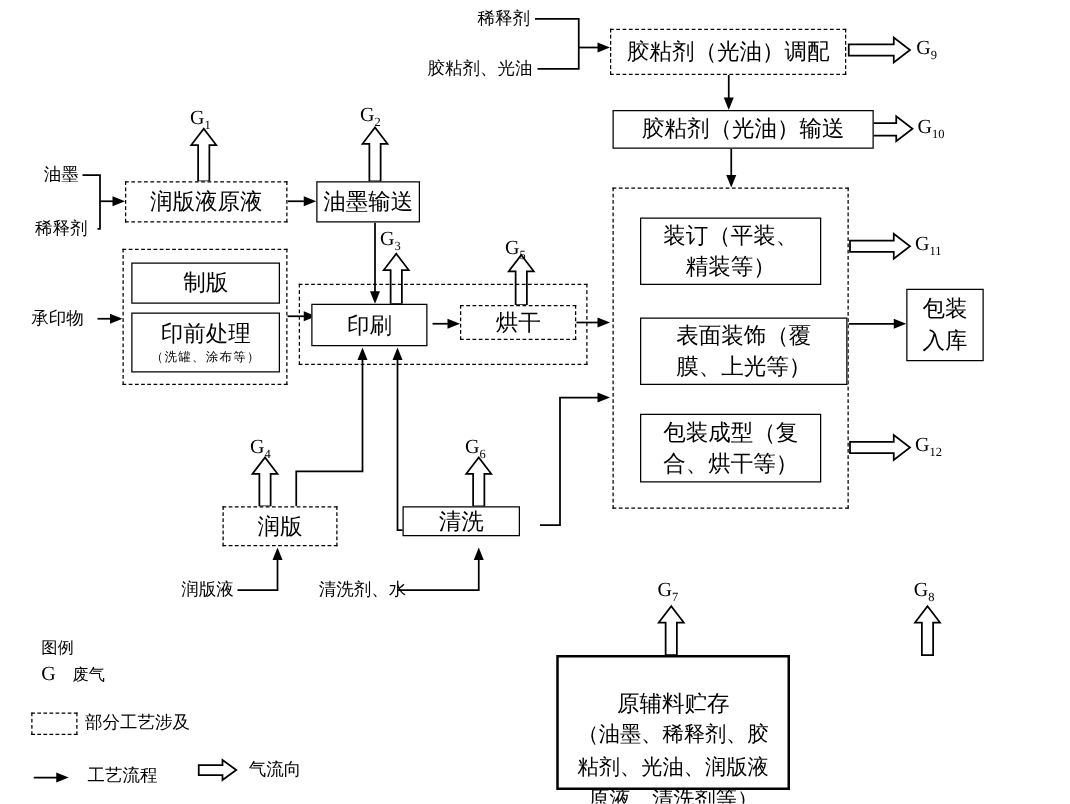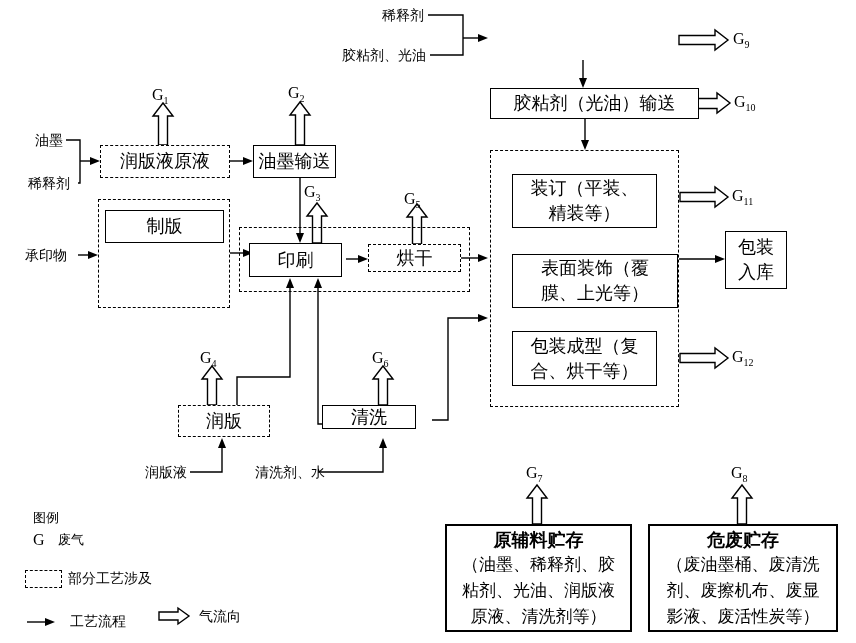--- a/index.html
+++ b/index.html
@@ -9,21 +9,21 @@
   .box{position:absolute;box-sizing:border-box;border:1.4px solid #000;background:#fff;
        display:flex;flex-direction:column;align-items:center;justify-content:center;
        text-align:center;font-size:18px;line-height:25px;}
   .dashed{border-style:dashed;}
   .group{background:transparent;border:1.4px dashed #000;}
   .thick{border-width:2px;}
   .note{font-size:10px;line-height:13px;letter-spacing:1px;}
   .lbl{position:absolute;font-size:14px;line-height:16px;white-space:nowrap;font-family:Liberation Mono, monospace;}
   .glabel{position:absolute;font-size:16px;line-height:18px;white-space:nowrap;}
   .glabel sub{font-size:10px;}
-  .storetitle{font-weight:bold;font-size:18px;line-height:24px;}
+  .storetitle{font-weight:normal;font-size:18px;line-height:24px;margin-top:23px;}
   .storedetail{font-size:17px;line-height:26px;}
   .f13{font-size:13px;}
 </style>
 </head>
 <body>
 
 <div class="stage">
 
   <svg width="856" height="643" viewBox="0 0 856 643">
     <g stroke="#000" stroke-width="1.4" fill="none">
@@ -114,40 +114,41 @@
       <path d="M680,192.5 L715,192.5 L715,187 L728,197 L715,207 L715,201.5 L680,201.5 Z"></path>
       <path d="M680,353.5 L715,353.5 L715,348 L728,358 L715,368 L715,362.5 L680,362.5 Z"></path>
       <path d="M159,612 L178,612 L178,608 L189,616 L178,624 L178,620 L159,620 Z"></path>
     </g>
   </svg>
 
   <div class="box group" style="left:98px;top:199px;width:132px;height:109px"></div>
   <div class="box group" style="left:239px;top:227px;width:231px;height:65px"></div>
   <div class="box group" style="left:490px;top:150px;width:189px;height:257px"></div>
 
+  <div class="box dashed" style="left:488px;top:23px;width:189px;height:37px">胶粘剂（光油）调配</div>
   <div class="box" style="left:490px;top:88px;width:209px;height:31px">胶粘剂（光油）输送</div>
   <div class="box dashed" style="left:100px;top:145px;width:130px;height:33px">润版液原液</div>
   <div class="box" style="left:253px;top:145px;width:83px;height:33px">油墨输送</div>
   <div class="box" style="left:105px;top:210px;width:119px;height:33px">制版</div>
+  <div class="box" style="left:105px;top:250px;width:119px;height:48px">
+    <span>印前处理</span>
+    <span class="note">（洗罐、涂布等）</span>
+  </div>
   <div class="box" style="left:249px;top:243px;width:93px;height:34px">印刷</div>
   <div class="box dashed" style="left:368px;top:244px;width:93px;height:28px">烘干</div>
   <div class="box" style="left:512px;top:174px;width:145px;height:54px;padding:0 14px">装订（平装、精装等）</div>
   <div class="box" style="left:512px;top:254px;width:166px;height:54px;padding:12px 14px">表面装饰（覆膜、上光等）</div>
   <div class="box" style="left:512px;top:331px;width:145px;height:55px;padding:0 14px">包装成型（复合、烘干等）</div>
   <div class="box" style="left:725px;top:231px;width:62px;height:58px;padding:0 10px">包装入库</div>
   <div class="box dashed" style="left:178px;top:405px;width:92px;height:32px">润版</div>
   <div class="box" style="left:322px;top:405px;width:94px;height:24px">清洗</div>
 
   <div class="box thick" style="left:445px;top:524px;width:187px;height:108px;padding:2px 12px;justify-content:flex-start">
     <span class="storetitle">原辅料贮存</span>
     <span class="storedetail">（油墨、稀释剂、胶粘剂、光油、润版液原液、清洗剂等）</span>
-  </div>
-  <div class="box thick" style="left:648px;top:524px;width:190px;height:108px;padding:2px 13px;justify-content:flex-start">
-    <span class="storetitle">危废贮存</span>
-    <span class="storedetail">（废油墨桶、废清洗剂、废擦机布、废显影液、废活性炭等）</span>
   </div>
 
   <div class="lbl" style="left:382px;top:8px">稀释剂</div>
   <div class="lbl" style="left:342px;top:48px">胶粘剂、光油</div>
   <div class="lbl" style="left:35px;top:133px">油墨</div>
   <div class="lbl" style="left:28px;top:176px">稀释剂</div>
   <div class="lbl" style="left:25px;top:248px">承印物</div>
   <div class="lbl" style="left:145px;top:465px">润版液</div>
   <div class="lbl" style="left:255px;top:465px">清洗剂、水</div>
 

